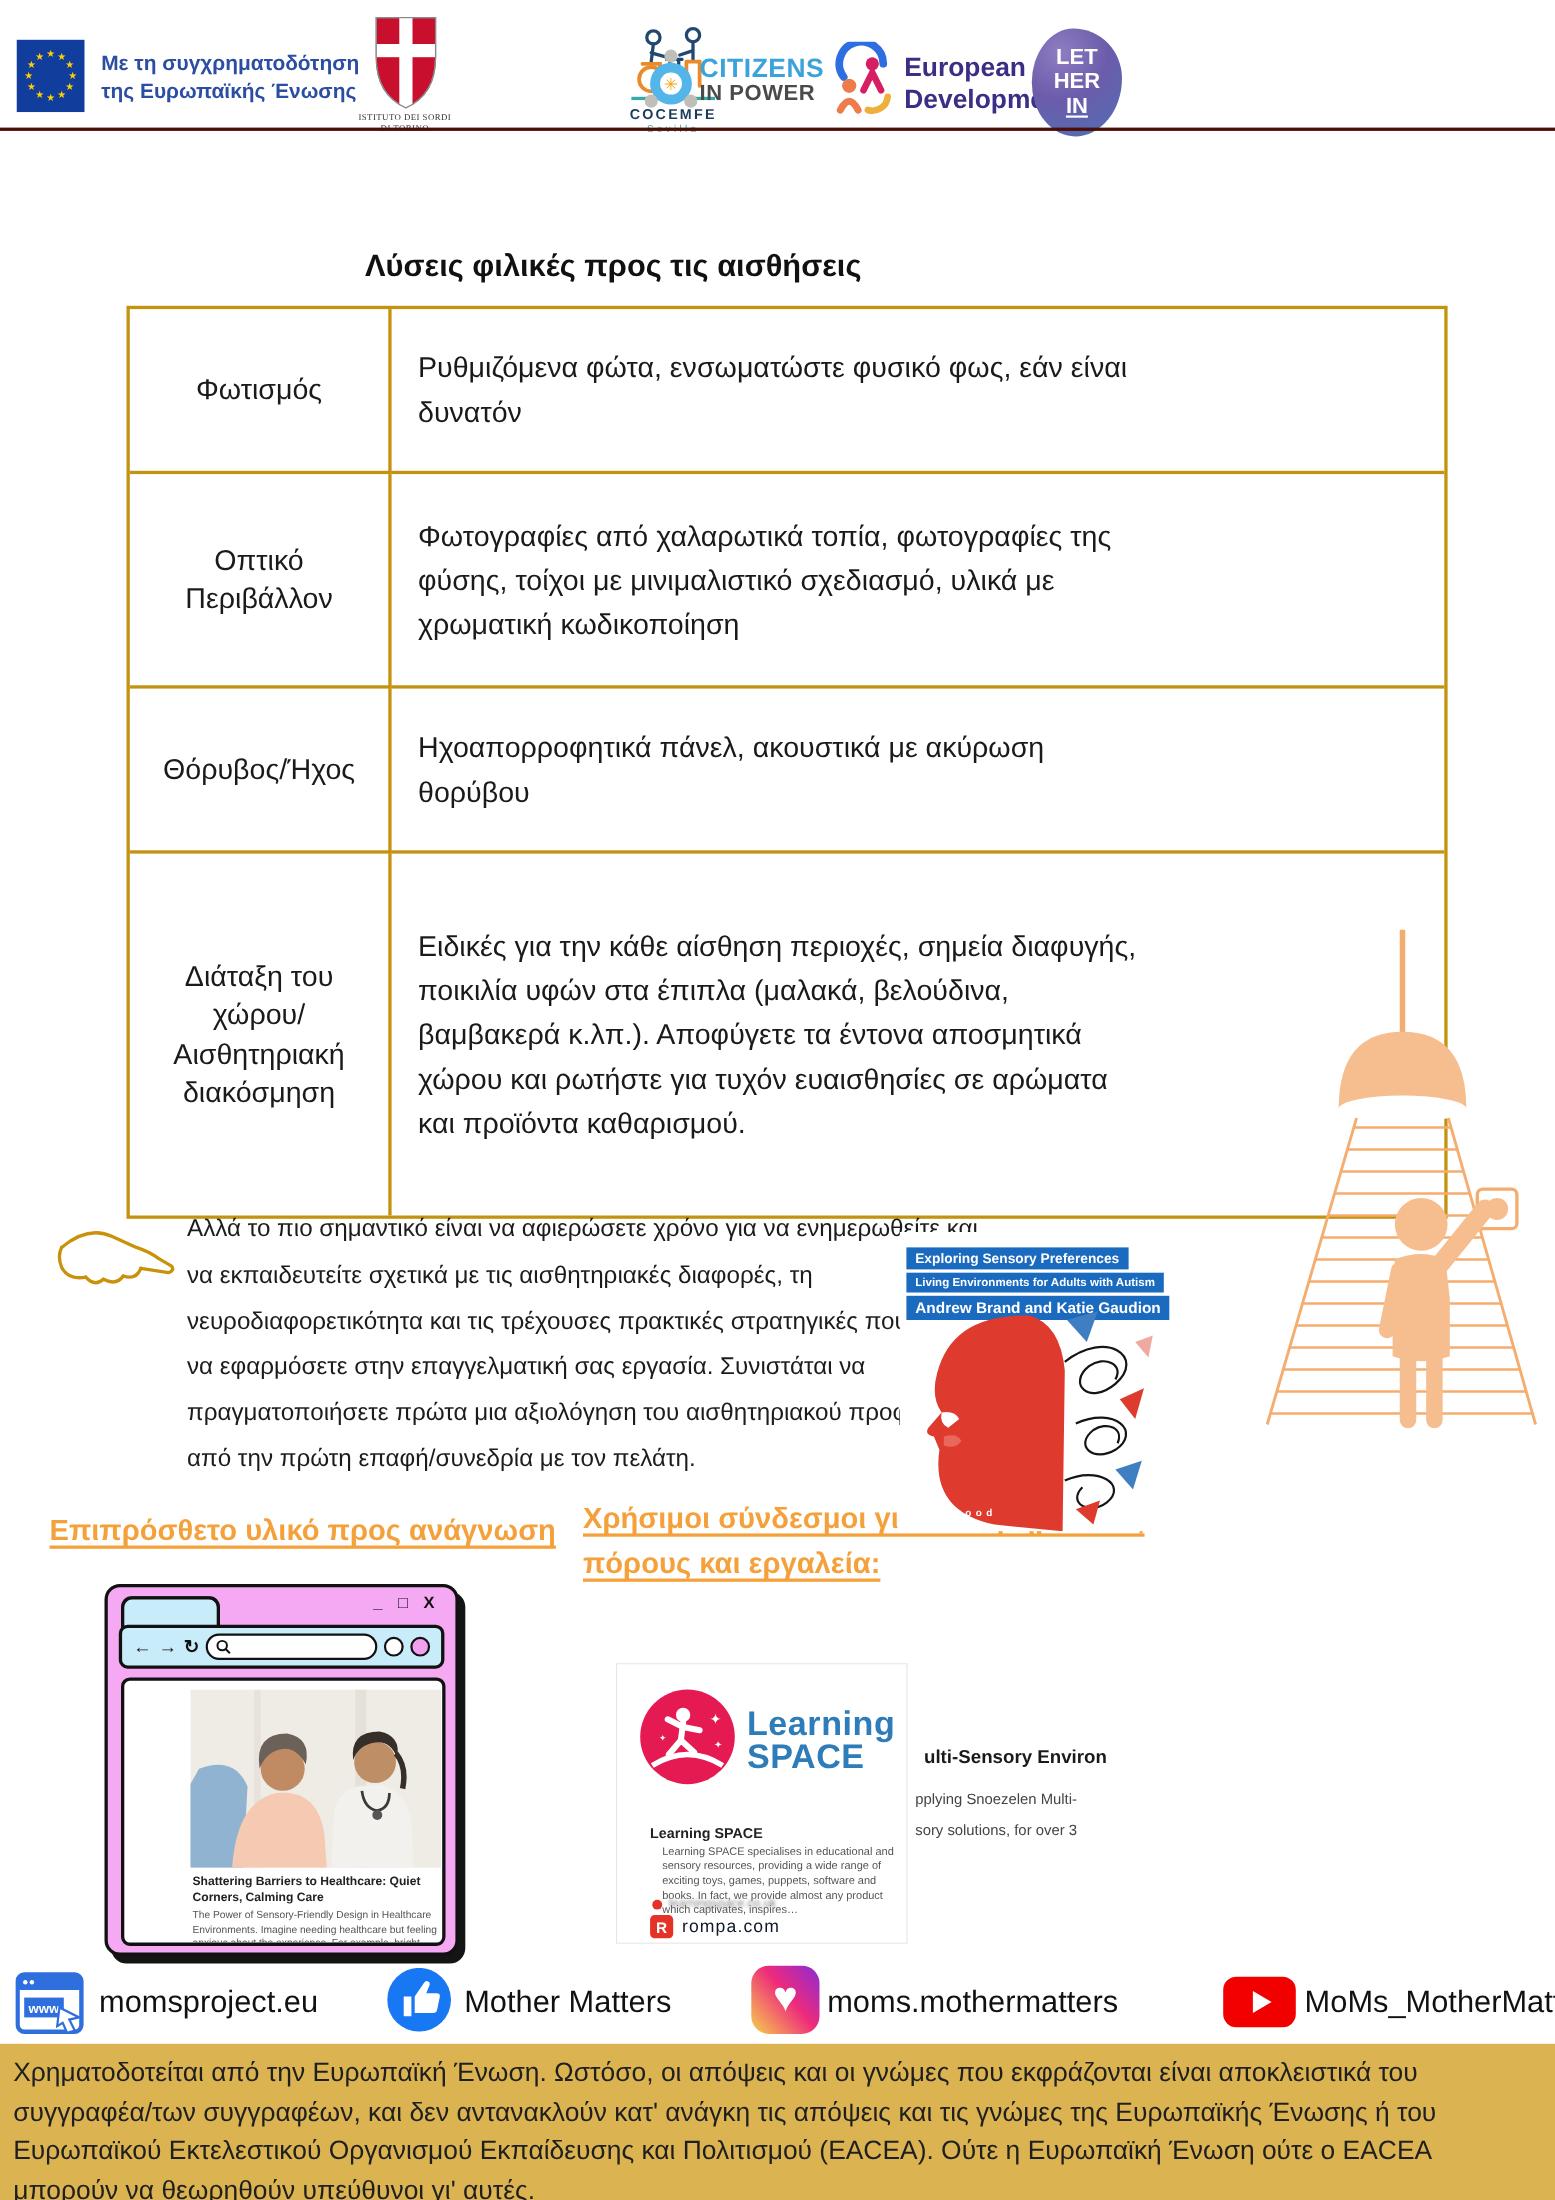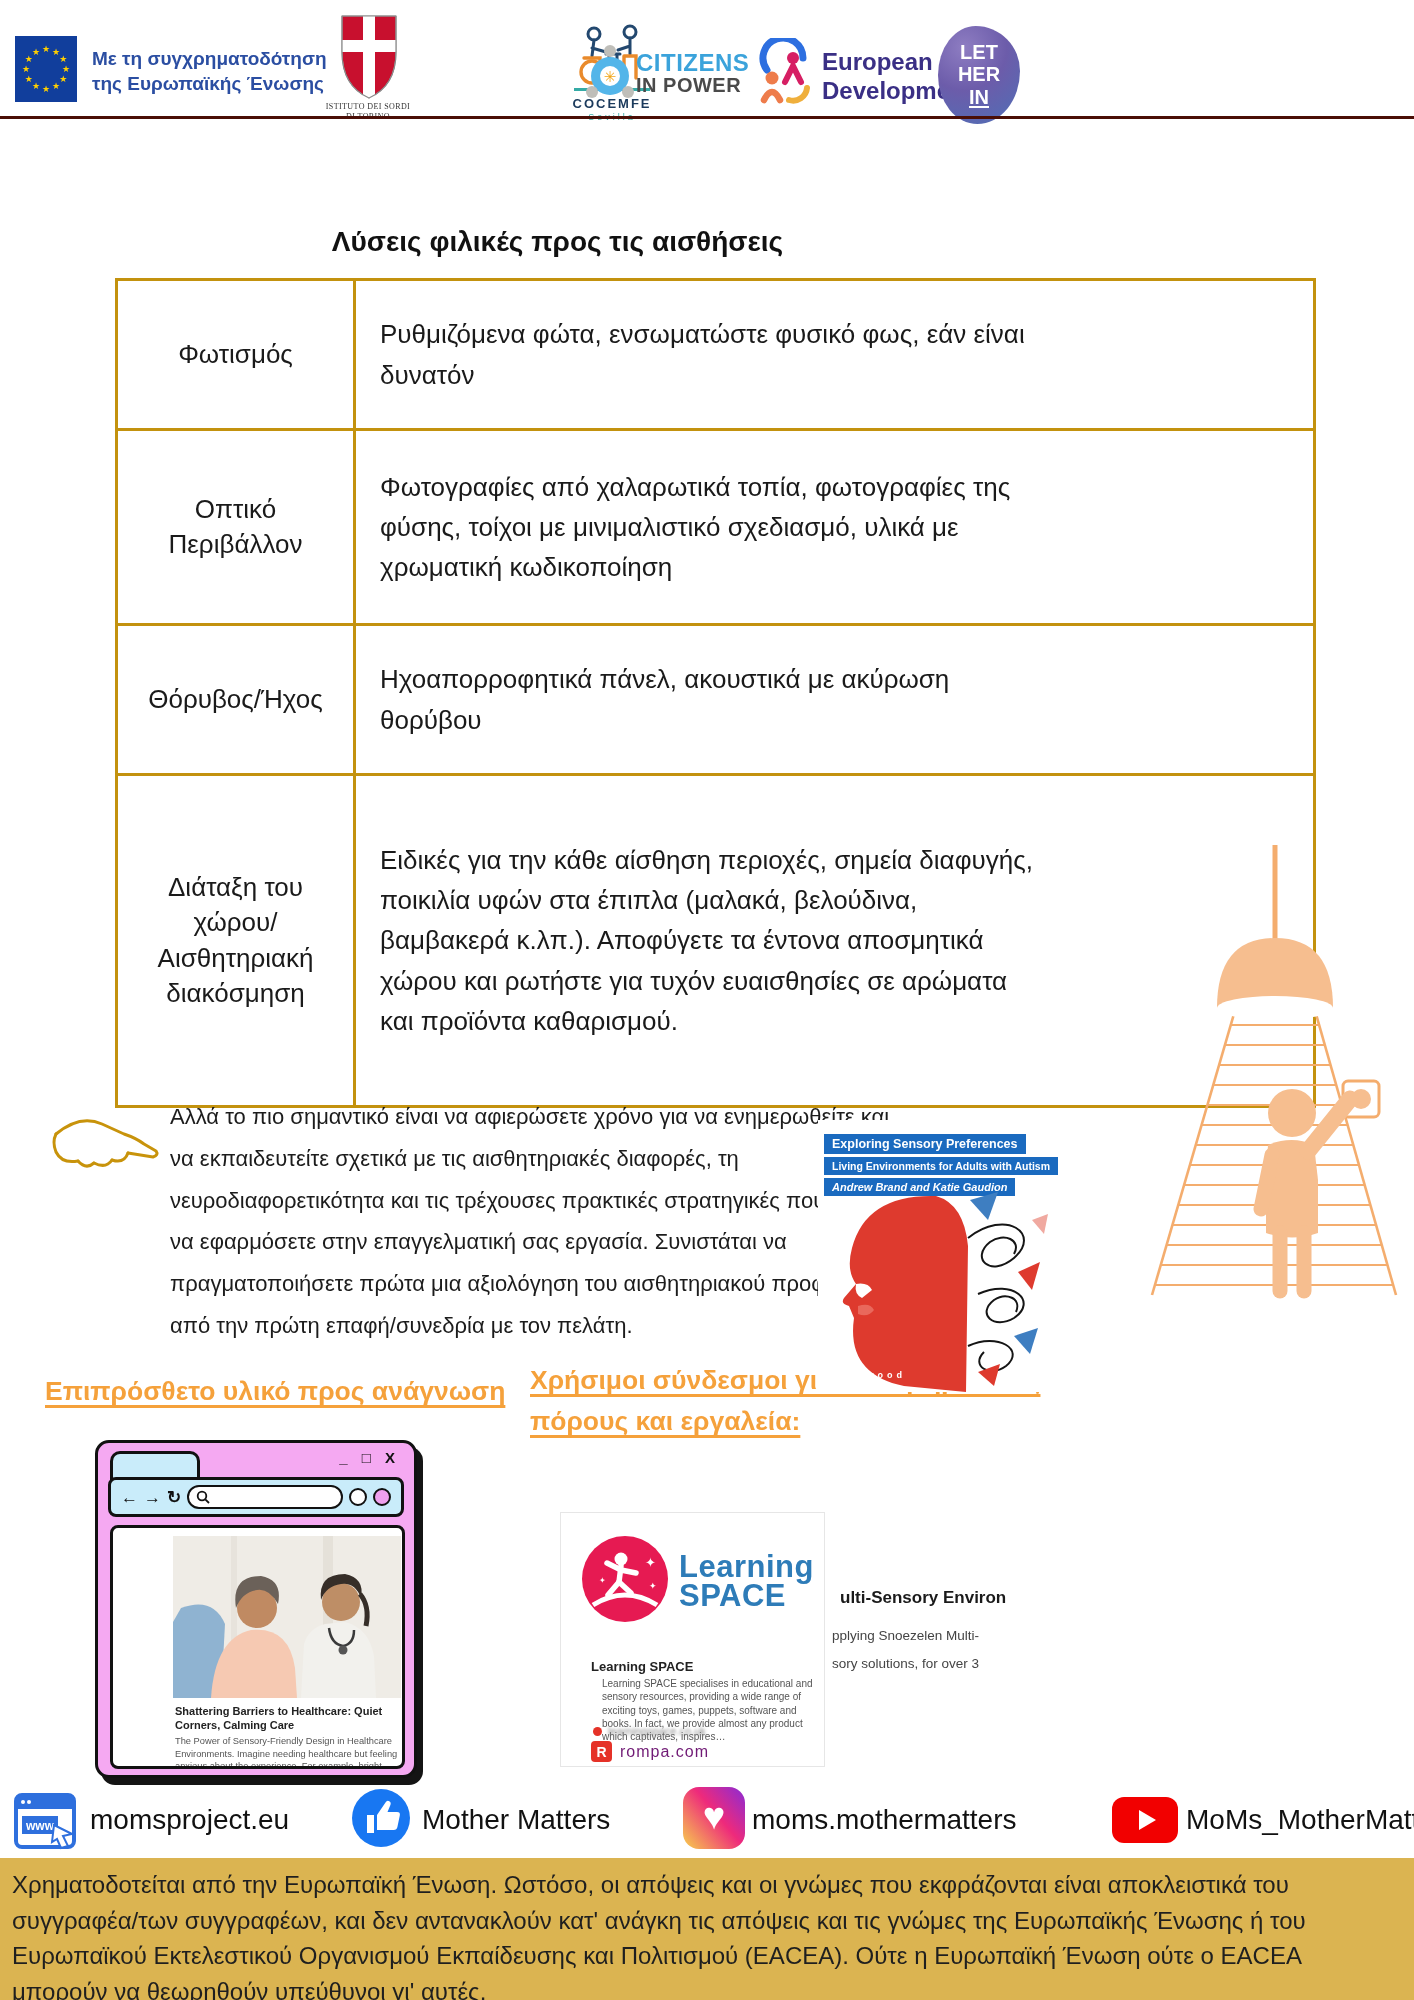--- a/index.html
+++ b/index.html
@@ -66,34 +66,34 @@
   .ls-card { position:absolute; left:560px; top:1512px; width:265px; height:255px; background:#fff; border:1px solid #E6E6E6; }
   .ls-logo-row { position:absolute; left:20px; top:22px; display:flex; align-items:center; gap:10px; }
   .ls-logo-text { color:#2E7CB8; font-weight:bold; font-size:31px; line-height:.95; letter-spacing:.5px; }
   .ls-title { position:absolute; left:30px; top:146px; font-size:13px; font-weight:bold; color:#222; }
   .ls-body { position:absolute; left:41px; top:164px; width:220px; font-size:10px; color:#555; line-height:1.33; }
   .ls-url-row { position:absolute; left:32px; top:212px; display:flex; align-items:center; gap:6px; }
   .ls-dot { width:9px; height:9px; border-radius:50%; background:#E53228; }
   .ls-url { font-size:11px; color:#888; filter:blur(1.6px); }
   .ls-rompa-row { position:absolute; left:30px; top:228px; display:flex; align-items:center; gap:8px; }
   .ls-r { width:21px; height:21px; border-radius:4px; background:#E53228; color:#fff; font-weight:bold; font-size:14px; display:flex; align-items:center; justify-content:center; }
-  .ls-rompa { font-size:16px; color:#701a75; letter-spacing:1px; }
+  .ls-rompa { font-size:16px; color:#0f172a; letter-spacing:1px; }
 
   
   .sn-title { position:absolute; left:828px; top:1588px; font-size:17px; font-weight:bold; color:#1a1a1a;margin-left:12px; }
   .sn-l1 { position:absolute; left:832px; top:1628px; font-size:13.5px; color:#444; }
   .sn-l2 { position:absolute; left:832px; top:1656px; font-size:13.5px; color:#444; }
 
   
   .cover { position:absolute; left:818px; top:1120px; width:236px; height:272px; background:#fff; }
   .cover-labels { position:absolute; left:6px; top:2px; display:flex; flex-direction:column; align-items:flex-start; gap:3px; }
   .cover-strip { background:#1A6ABF; color:#fff; font-weight:bold; padding:3px 8px; white-space:nowrap; }
   .cs1 { font-size:12.5px;margin-top:12px; }
   .cs2 { font-size:10.5px; }
-  .cs3 { font-size:11px;font-style:italic; }
+  .cs3 { font-size:14px; }
   .cover-art { position:absolute; left:0; top:66px; }
 
   
   .f-ic { position:absolute; }
   .f-txt { position:absolute; top:1804px; font-size:28px; color:#111; }
   .fb-circle { position:absolute; left:352px; top:1789px; }
   .ig-box { position:absolute; left:683px; top:1787px; width:62px; height:62px; border-radius:16px;
             background:linear-gradient(50deg,#F7D14C 0%,#EE2A7B 55%,#8A2BD6 100%);
             display:flex; align-items:center; justify-content:center; }
   .ig-heart { color:#fff; font-size:38px; line-height:1; margin-top:-4px; }

